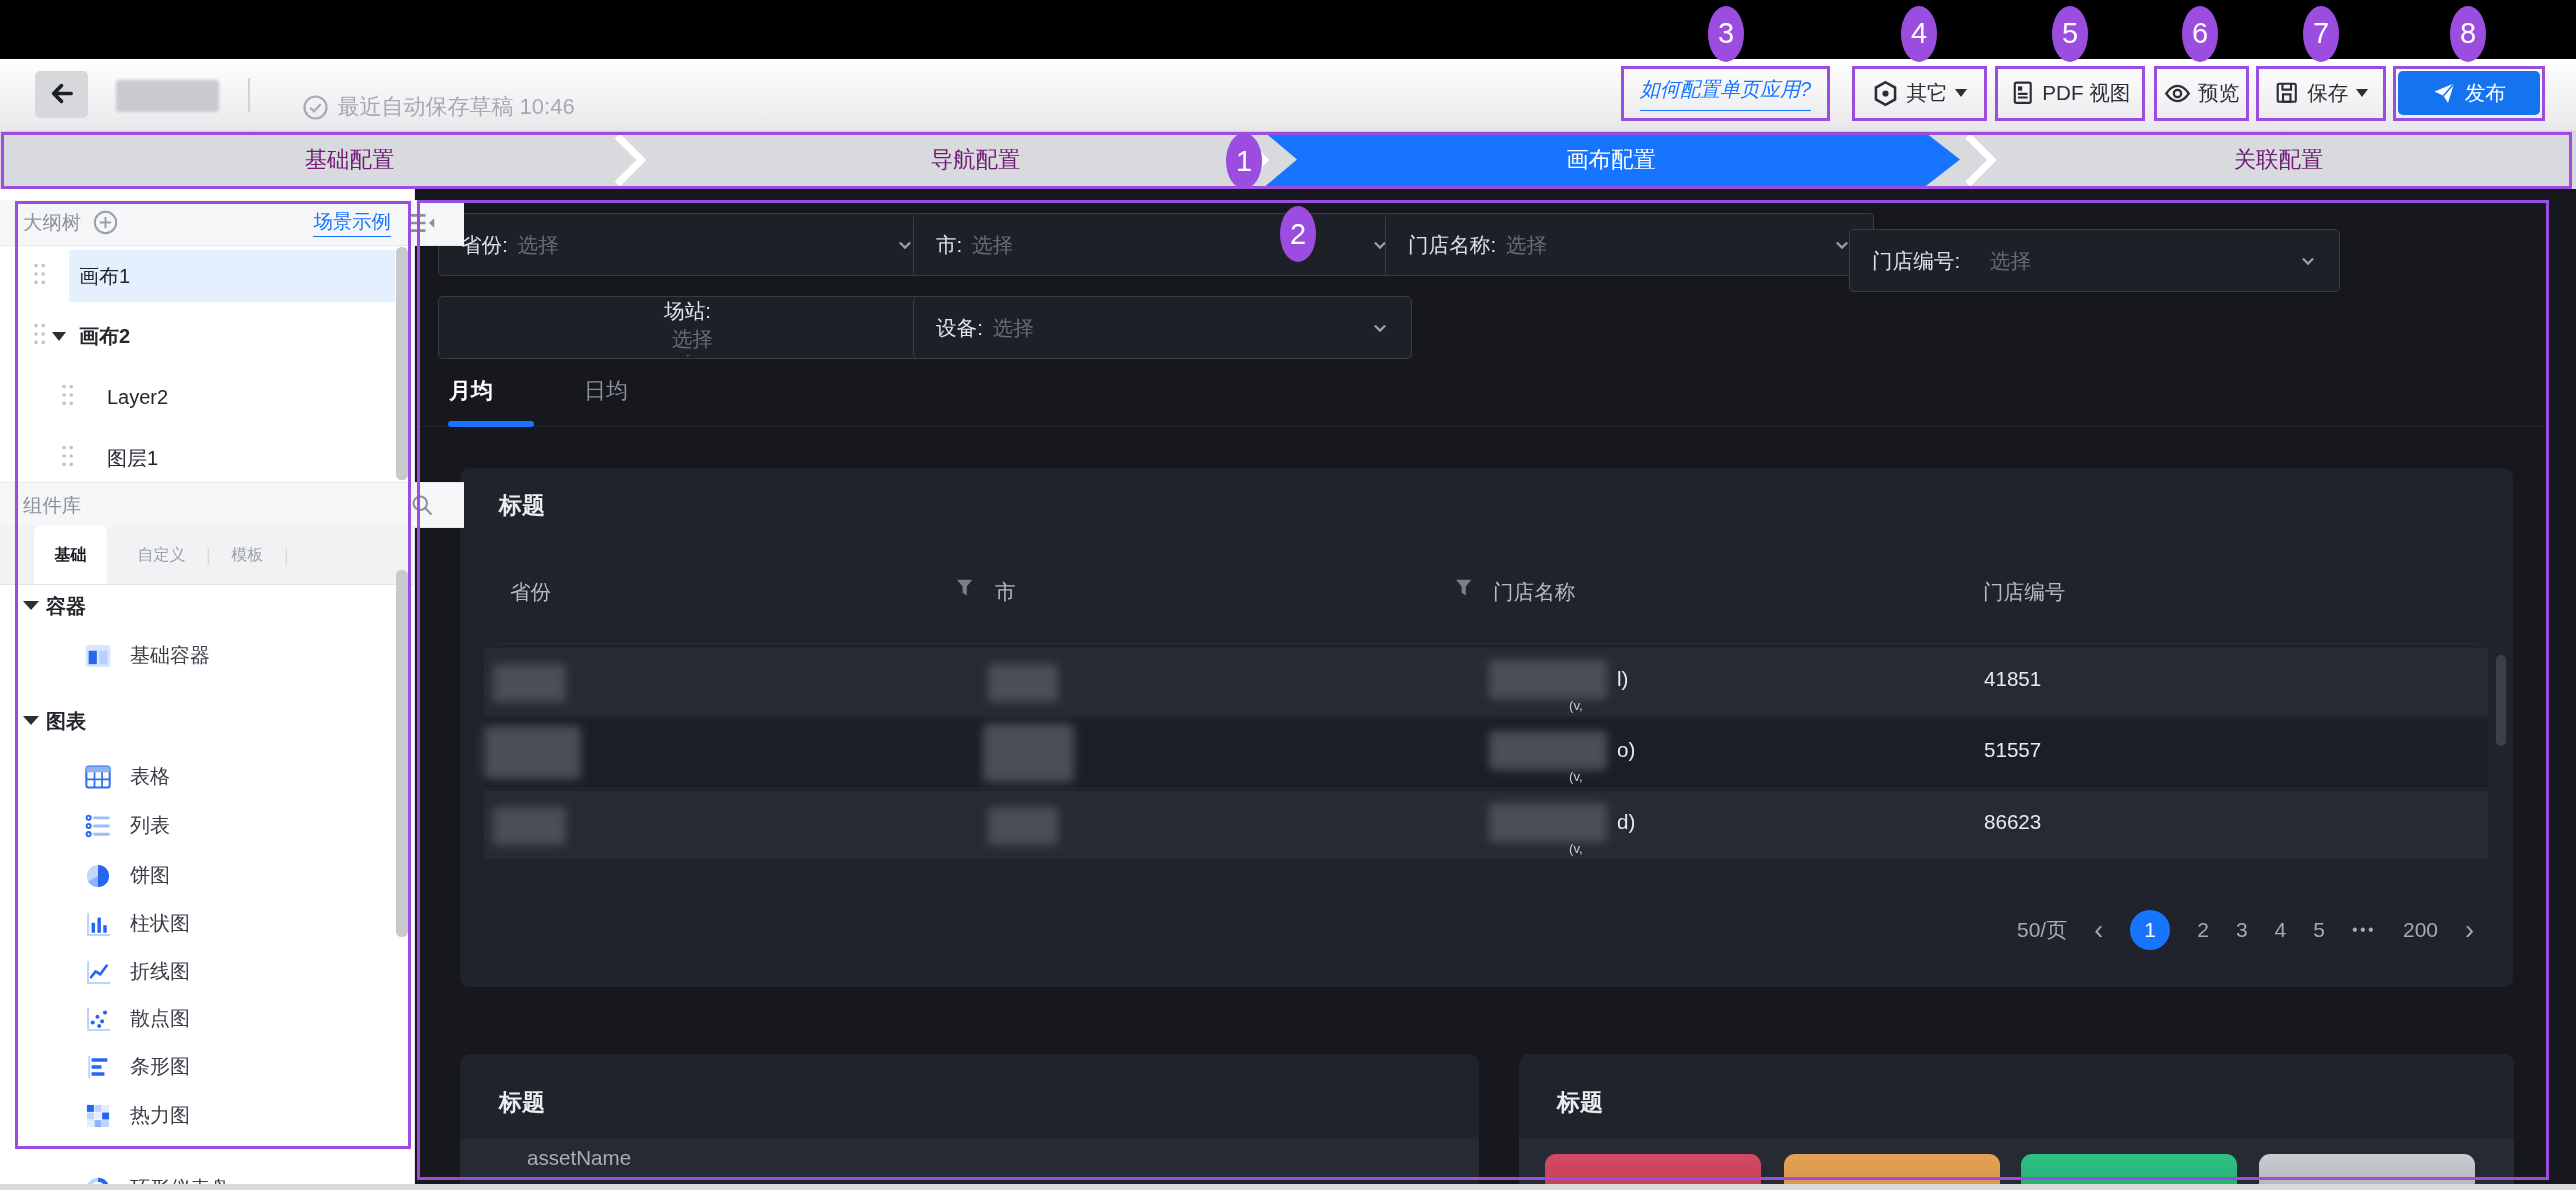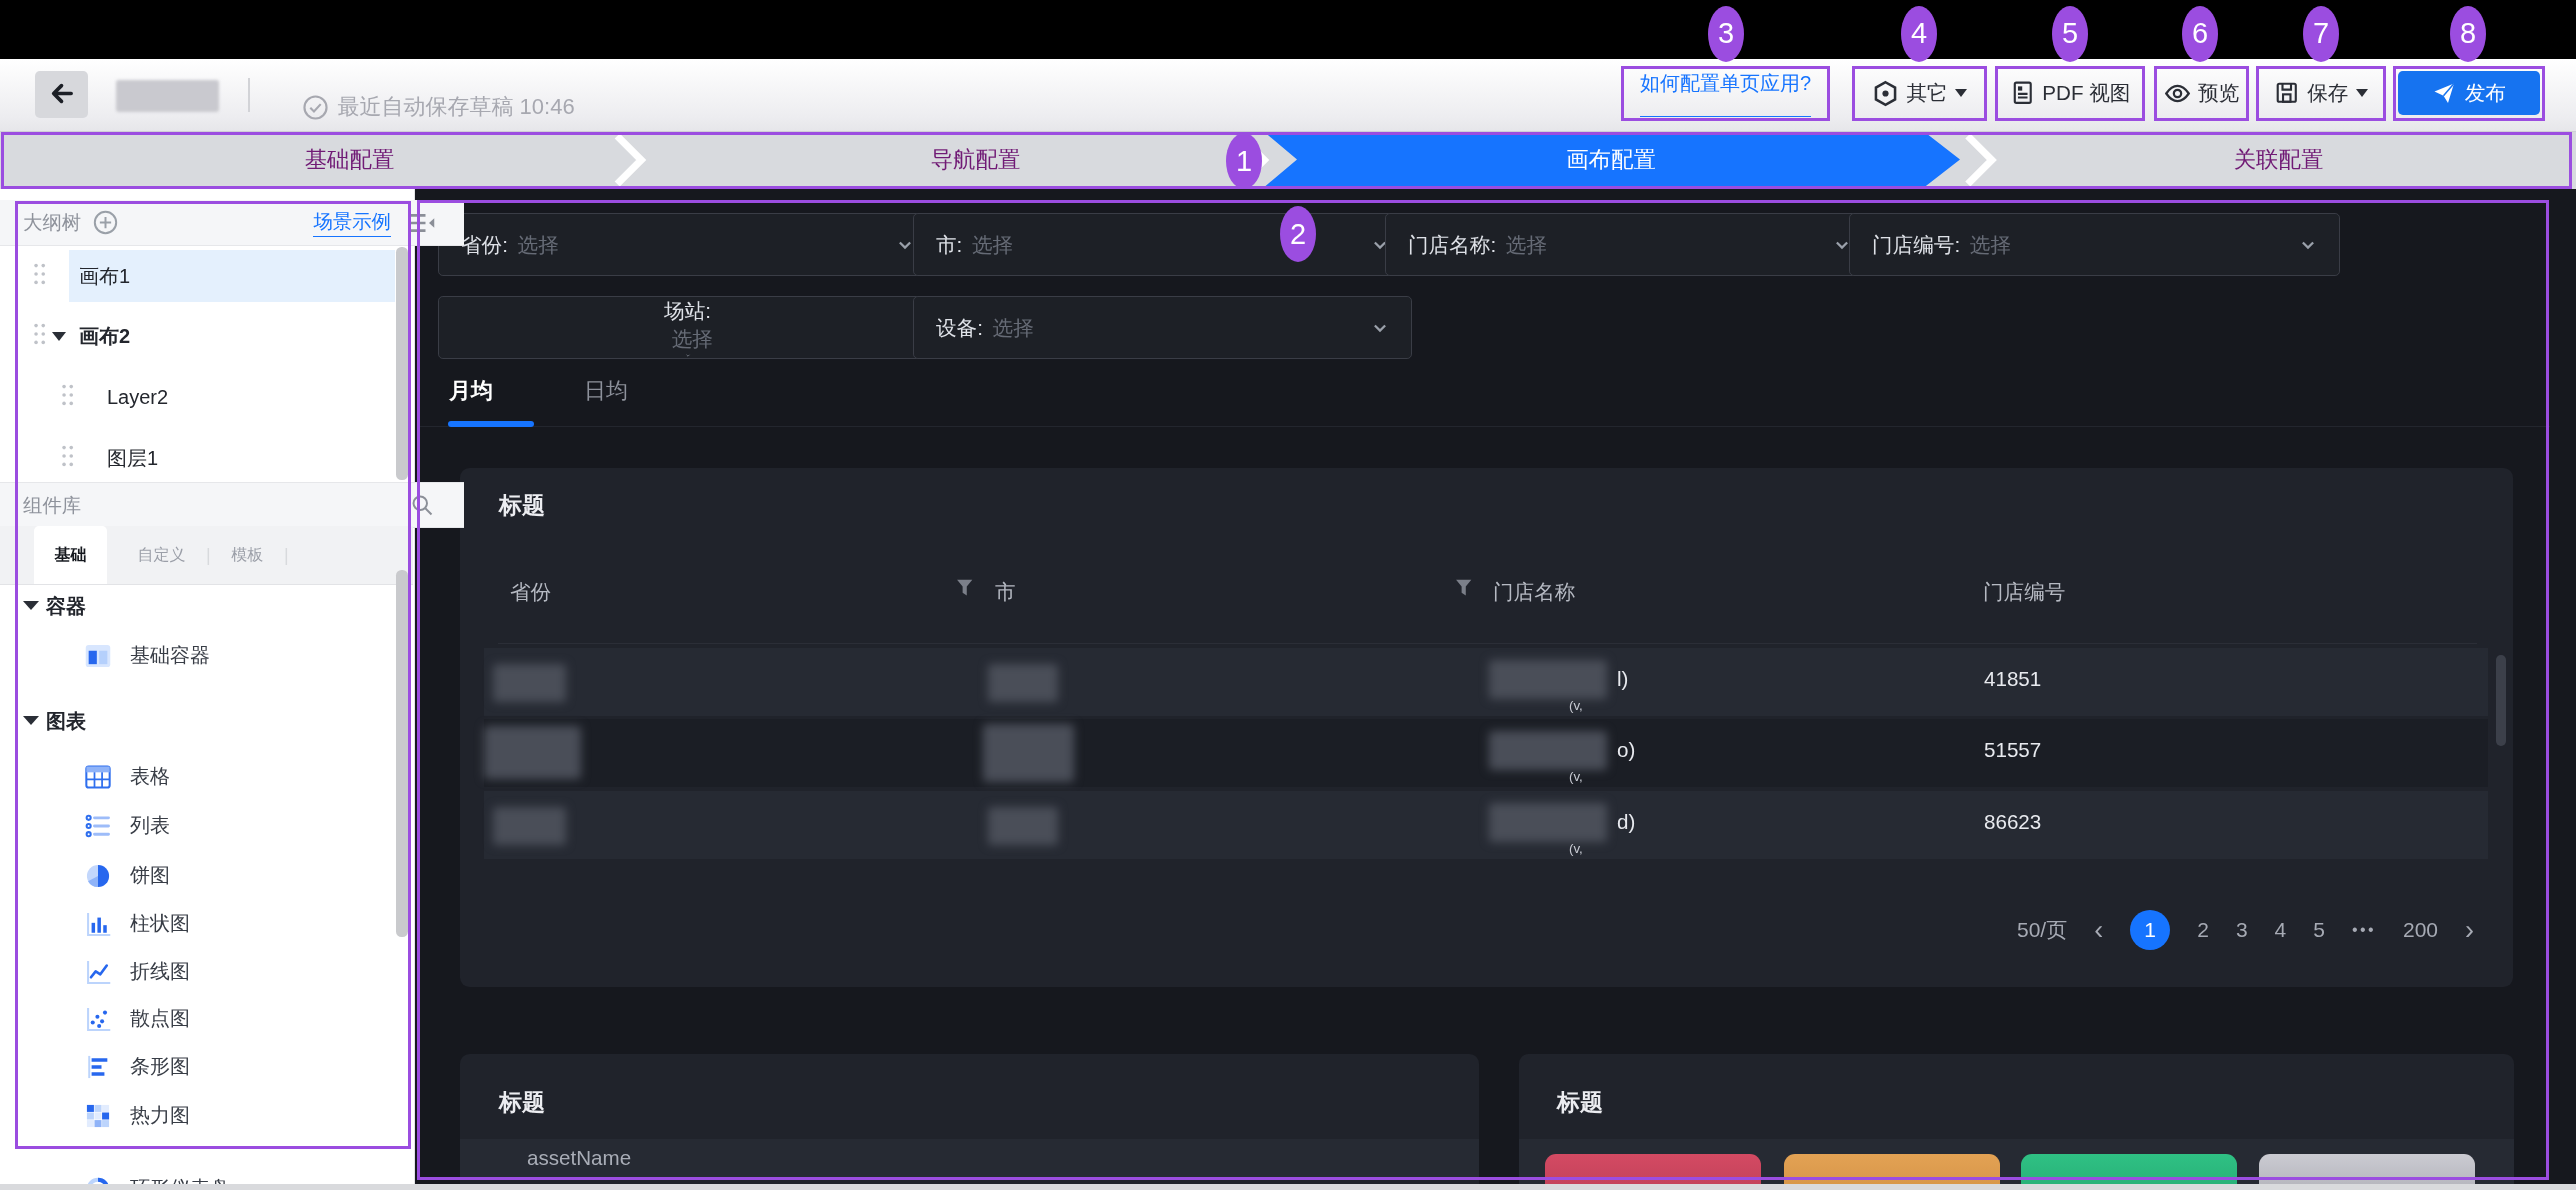--- a/index.html
+++ b/index.html
@@ -18,21 +18,21 @@
   .backbtn{position:absolute;left:35px;top:12px;width:53px;height:47px;background:#d7d8dc;
            border:none;border-radius:4.9px;display:flex;align-items:center;justify-content:center;cursor:pointer;}
   .blurblock{background:#c9c9cf;border-radius:2.4px;filter:blur(1.8px);}
   .vdiv{position:absolute;left:248px;top:19.4px;width:1.8px;height:34px;background:#d2d3d7;}
   .autosave{position:absolute;left:302px;top:0;height:72px;display:flex;align-items:center;
             color:#a7a8b0;font-size:22px;margin-top:12px;}
   .tb-box{position:absolute;top:6.7px;height:55px;border:3.6px solid #9b4de0;box-sizing:border-box;
           display:flex;align-items:center;justify-content:center;gap:7.3px;font-size:20.6px;color:#2b2e36;}
   .tb-btn{display:flex;align-items:center;gap:7.3px;background:none;border:none;font-size:20.6px;
           color:#2b2e36;cursor:pointer;font-family:inherit;}
-  .helplink{color:#1674ff;border-bottom:1.8px solid #1674ff;padding-bottom:19px;text-decoration:none;font-size:20px;}
+  .helplink{color:#1674ff;border-bottom:1.8px solid #1674ff;padding-bottom:7px;text-decoration:none;font-size:20px;font-style:italic;}
   .caret-dn{width:0;height:0;border-left:6.7px solid transparent;border-right:6.7px solid transparent;
             border-top:8.5px solid #2b2e36;}
   .pubbtn{flex:1;align-self:stretch;margin:2.4px;background:#1673f0;border:none;border-radius:4.9px;
           color:#fff;font-size:20.6px;display:flex;align-items:center;justify-content:center;gap:8.5px;cursor:pointer;}
   
   .stepbar{position:absolute;left:0;top:130px;width:2576px;height:59px;background:#d8dade;z-index:5;}
   .step-label{position:absolute;top:0;height:59px;display:flex;align-items:center;justify-content:center;
               font-size:22.4px;color:#701a75;cursor:pointer;padding-left:28px;}
   .step-active{position:absolute;left:1262px;top:0;width:698px;height:59px;background:#1674ff;
                clip-path:polygon(0 0,calc(100% - 38px) 0,100% 50%,calc(100% - 38px) 100%,0 100%,35px 50%);
@@ -451,21 +451,21 @@
         <path d="M6 10l8 8 8-8" fill="none" stroke="#9aa0aa" stroke-width="3.5"></path>
       </svg>
   </div>
   <div class="fbox" style="left:971px;top:24px;width:443px;">
     <span class="flabel">门店名称:</span>
     <span class="fph">选择</span>
     <svg width="18" height="18" viewBox="0 0 28 28">
         <path d="M6 10l8 8 8-8" fill="none" stroke="#9aa0aa" stroke-width="3.5"></path>
       </svg>
   </div>
-  <div class="fbox" style="left:1435px;top:24px;width:445px;">
+  <div class="fbox" style="left:1435px;top:40px;width:445px;gap:20px;">
     <span class="flabel">门店编号:</span>
     <span class="fph">选择</span>
     <svg width="18" height="18" viewBox="0 0 28 28">
         <path d="M6 10l8 8 8-8" fill="none" stroke="#9aa0aa" stroke-width="3.5"></path>
       </svg>
   </div>
   <div class="fbox" style="left:24px;top:107px;width:453px;flex-direction:column;">
     <span class="flabel">场站:</span>
     <span class="fph">选择</span>
     <svg width="18" height="18" viewBox="0 0 28 28">

